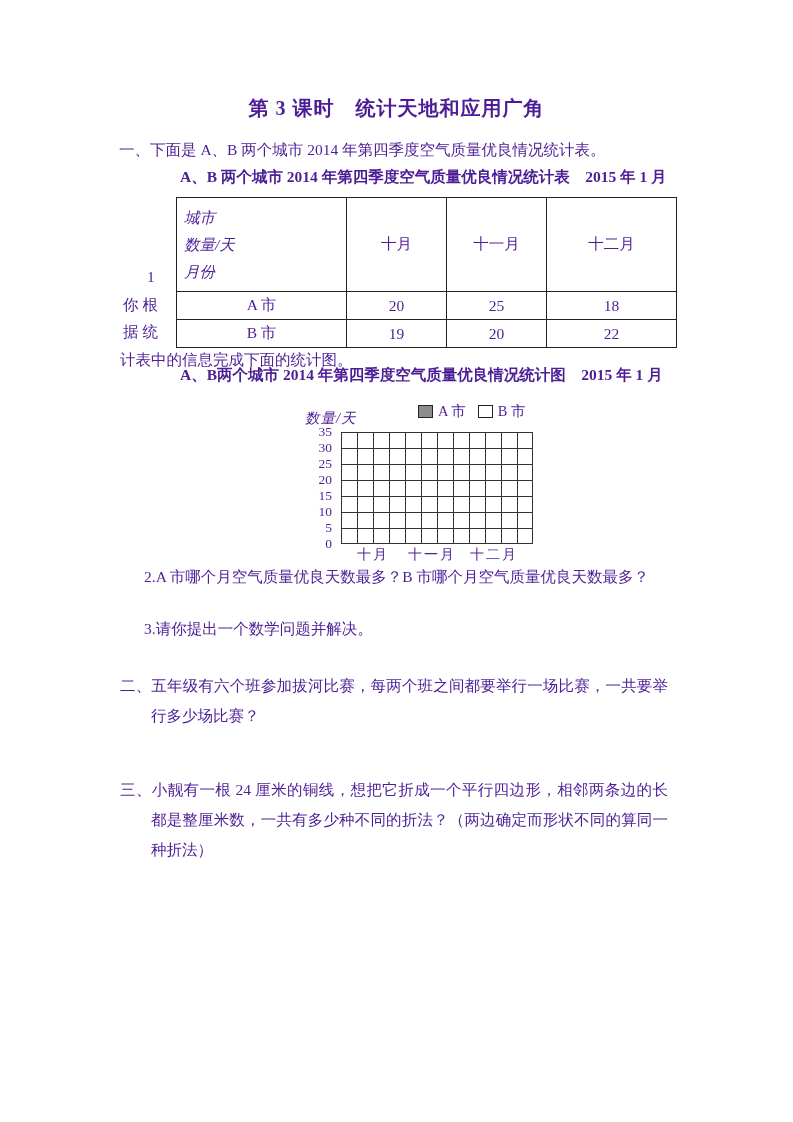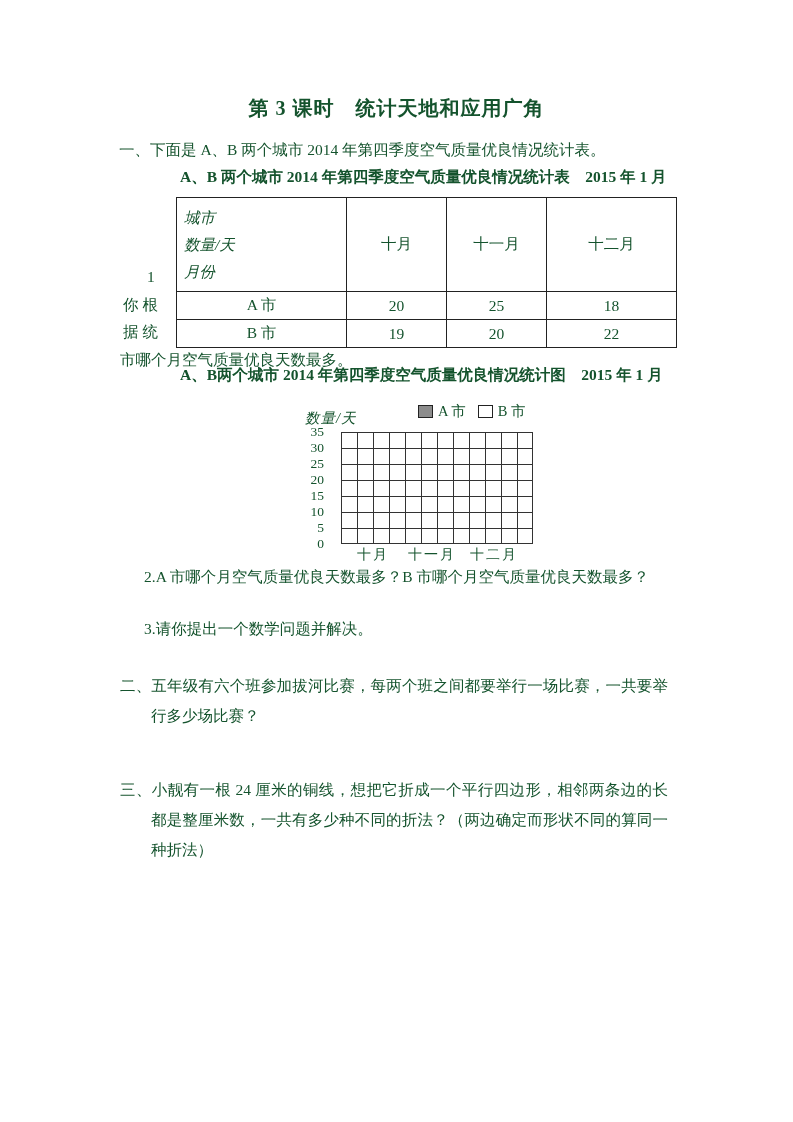--- a/index.html
+++ b/index.html
@@ -1,19 +1,19 @@
 <!DOCTYPE html>
 <html><head>
 <meta charset="utf-8">
 <style>
   * { margin:0; padding:0; box-sizing:border-box; }
   html,body { background:#ffffff; }
   .page {
     position:relative; width:793px; height:1122px; background:#fff;
-    font-family:"Liberation Serif", serif; color:#14532d; font-size:15.5px;
+    font-family:"Liberation Serif", serif; color:#4c1d95; font-size:15.5px;
     overflow:hidden;
   }
   .abs { position:absolute; }
   .bold { font-weight:bold; }
   .title {
     position:absolute; left:0; top:95px; width:100%;
     text-align:center; font-size:20px; font-weight:bold; letter-spacing:1px;
   }
   
   .stat-table { border-collapse:collapse; table-layout:fixed; }
@@ -80,34 +80,34 @@
         <td>19</td>
         <td>20</td>
         <td>22</td>
       </tr>
     </tbody>
   </table>
 
   <div class="abs" style="left:147px; top:268px;">1</div>
   <div class="abs" style="left:123px; top:295px;">你 根</div>
   <div class="abs" style="left:123px; top:322px;">据 统</div>
-  <div class="abs" style="left:120px; top:350px;">市哪个月空气质量优良天数最多。</div>
+  <div class="abs" style="left:120px; top:350px;">计表中的信息完成下面的统计图。</div>
 
   <div class="abs bold" style="left:180px; top:365px;">A、B两个城市 2014 年第四季度空气质量优良情况统计图　2015 年 1 月</div>
 
   <div class="legend abs" style="left:418px; top:402px;">
     <span class="sw swA"></span>
     <span>A 市</span>
     <span class="sw swB"></span>
     <span>B 市</span>
   </div>
 
   <div class="abs ylabel" style="left:305px; top:409px;">数量/天</div>
 
-  <div class="abs yticks" style="left:284px; top:424px;text-align:right;">
+  <div class="abs yticks" style="left:292px; top:424px;text-align:right;">
     <span style="top:0px;">35</span>
     <span style="top:16px;">30</span>
     <span style="top:32px;">25</span>
     <span style="top:48px;">20</span>
     <span style="top:64px;">15</span>
     <span style="top:80px;">10</span>
     <span style="top:96px;">5</span>
     <span style="top:112px;">0</span>
   </div>
 

